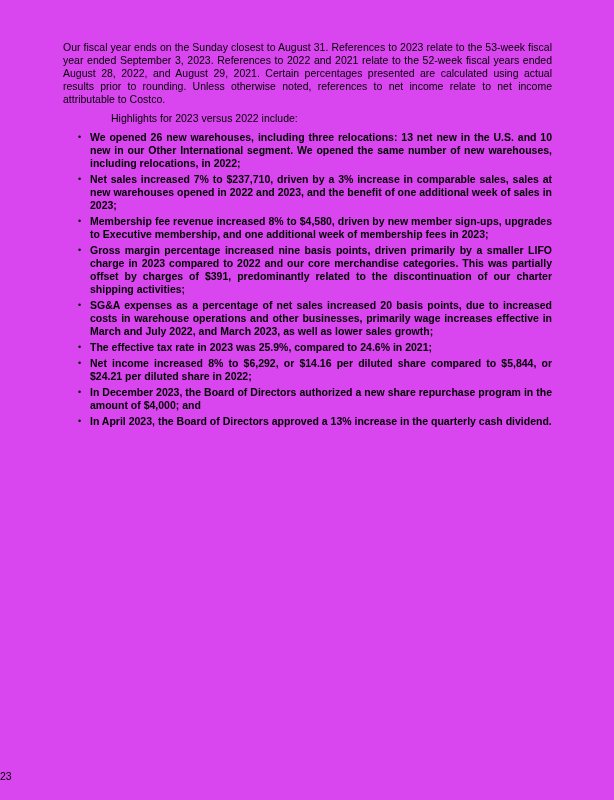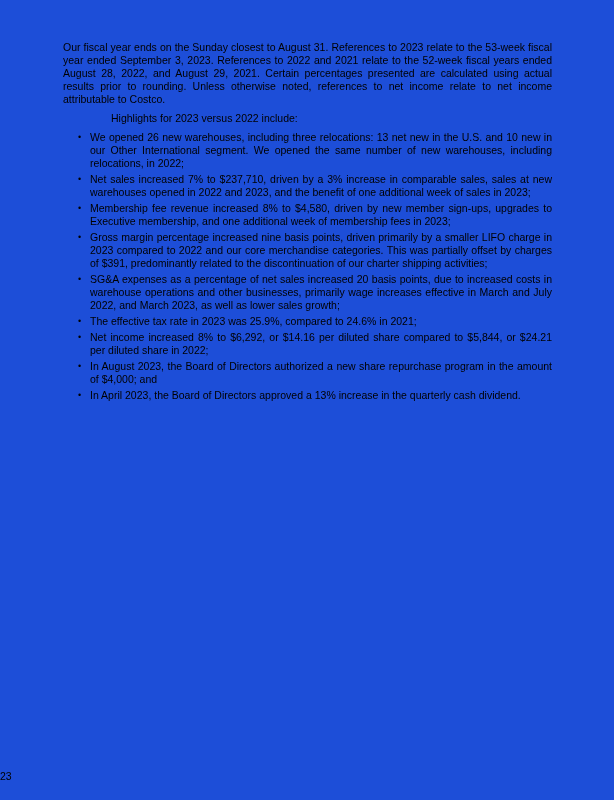--- a/index.html
+++ b/index.html
@@ -4,21 +4,21 @@
 <style>
   html, body {
     margin: 0;
     padding: 0;
     background: #ffffff;
   }
   .doc-page {
     position: relative;
     width: 614px;
     height: 800px;
-    background: #1d4ed8;
+    background: #d946ef;
     font-family: "Liberation Sans", sans-serif;
     font-size: 10.5px;
     line-height: 13px;
     color: #000000;
     overflow: hidden;
   }
   .doc-content {
     position: absolute;
     top: 41px;
     left: 63px;
@@ -44,20 +44,21 @@
   .bullet-marker {
     flex: 0 0 27px;
     box-sizing: border-box;
     padding-left: 15px;
     font-size: 9px;
     line-height: 13px;
   }
   .bullet-text {
     flex: 1 1 auto;
     text-align: justify;
+    font-weight: bold;
   }
   .page-footer {
     position: absolute;
     top: 770px;
     left: 0;
     width: 100%;
     text-align: left;
   }
 </style>
 </head>
@@ -99,21 +100,21 @@
           <span class="bullet-text">The effective tax rate in 2023 was 25.9%, compared to 24.6% in 2021;</span>
         </div>
 
         <div class="bullet-item">
           <span class="bullet-marker">•</span>
           <span class="bullet-text">Net income increased 8% to $6,292, or $14.16 per diluted share compared to $5,844, or $24.21 per diluted share in 2022;</span>
         </div>
 
         <div class="bullet-item">
           <span class="bullet-marker">•</span>
-          <span class="bullet-text">In August 2023, the Board of Directors authorized a new share repurchase program in the amount of $4,000; and</span>
+          <span class="bullet-text">In December 2023, the Board of Directors authorized a new share repurchase program in the amount of $4,000; and</span>
         </div>
 
         <div class="bullet-item">
           <span class="bullet-marker">•</span>
           <span class="bullet-text">In April 2023, the Board of Directors approved a 13% increase in the quarterly cash dividend.</span>
         </div>
       </div>
   </div>
   <div class="page-footer">23</div>
 </div>

